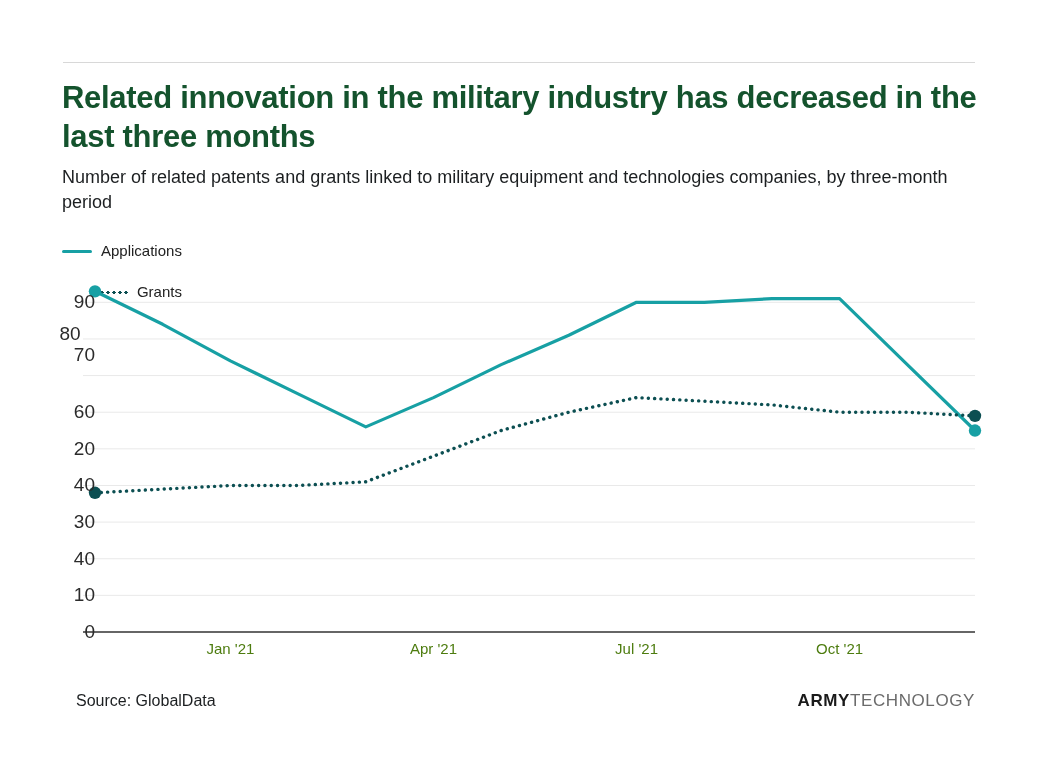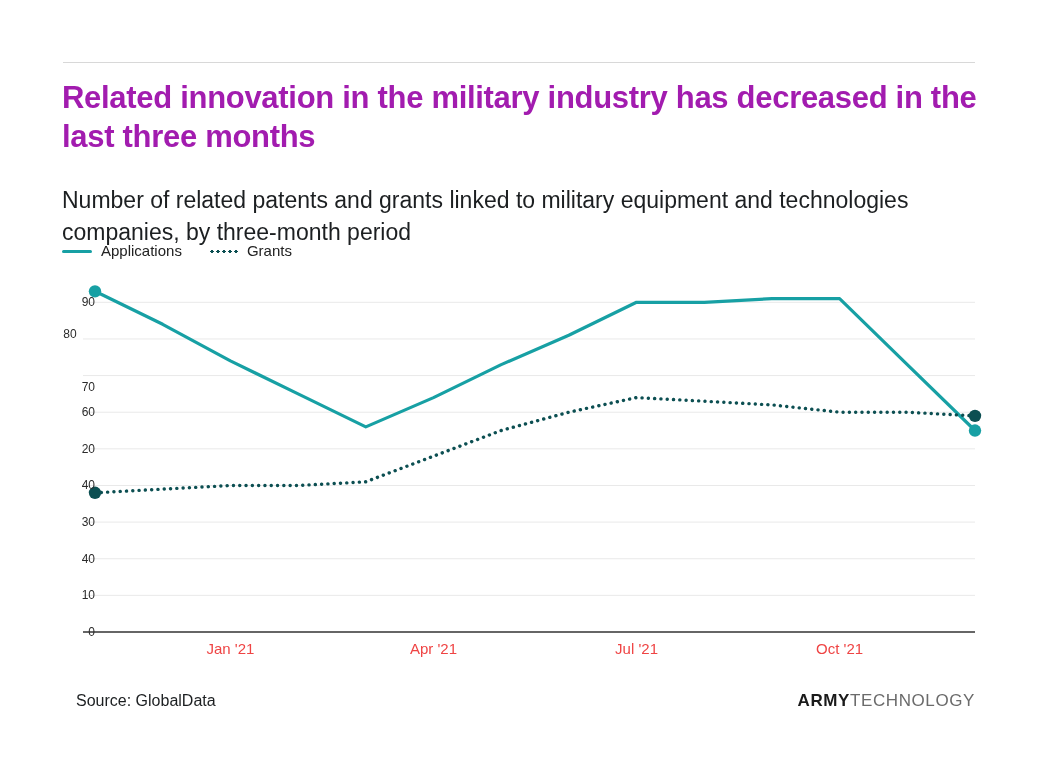--- a/index.html
+++ b/index.html
@@ -9,53 +9,52 @@
     color:#1a1a1a;overflow:hidden;position:relative;
   }
   .page{position:absolute;inset:0;}
   .top-rule{
     position:absolute;left:63px;top:62px;width:912px;height:1px;
     background:#d8d8d8;
   }
   .title{
     position:absolute;left:62px;top:78px;width:915px;
     font-size:31px;font-weight:700;line-height:1.26;
-    letter-spacing:-0.3px;color:#a21caf;
+    letter-spacing:-0.3px;color:#14532d;
   }
   .subtitle{
     position:absolute;left:62px;top:165px;width:900px;
-    font-size:23px;font-weight:400;line-height:1.38;
+    font-size:18px;font-weight:400;line-height:1.38;
     color:#1c1f21;
-    margin-top:20px;
   }
   .legend{
     position:absolute;left:62px;top:243px;
-    display:flex;align-items:flex-end;gap:26px;
+    display:flex;align-items:flex-end;gap:26px;flex-direction:column;
   }
   .legend-item{display:flex;align-items:center;gap:9px;}
   .legend-swatch{display:block;width:30px;height:10px;position:relative;}
   .legend-swatch.solid::before{
     content:"";position:absolute;left:0;top:4px;width:30px;height:3px;
     background:#17A0A4;border-radius:2px;
   }
   .legend-swatch.dotted::before{
     content:"";position:absolute;left:1px;top:4px;width:29px;height:3px;
     background-image:radial-gradient(circle, #0C4F52 1.6px, rgba(0,0,0,0) 1.7px);
     background-size:6px 3px;background-repeat:repeat-x;
     background-position:0 center;
   }
   .legend-label{font-size:15px;color:#222;line-height:1;}
 
   .chart-wrap{position:absolute;left:0;top:0;width:1038px;height:778px;}
   .ytick{
     position:absolute;width:50px;text-align:right;left:45px;
-    font-size:12px;color:#2b2b2b;transform:translateY(-50%);
+    font-size:19px;color:#2b2b2b;transform:translateY(-50%);
   }
   .xtick{
-    position:absolute;top:640px;font-size:15px;color:#ef4444;
+    position:absolute;top:640px;font-size:15px;color:#4d7c0f;
     transform:translateX(-50%);white-space:nowrap;
   }
   .source{
     position:absolute;left:63px;top:692px;font-size:16px;color:#1c1f21;margin-left:13px;
   }
   .logo{
     position:absolute;right:63px;top:691px;font-size:17px;
     letter-spacing:0.6px;color:#4a4a4a;white-space:nowrap;
   }
   .logo b{color:#1a1a1a;font-weight:700;margin-top:20px;}
@@ -109,21 +108,21 @@
         </g>
     </svg>
     <div id="yticks">
         <div class="ytick" style="top: 632px;">0</div>
         <div class="ytick" style="top: 595.368px;">10</div>
         <div class="ytick" style="top: 558.737px;">40</div>
         <div class="ytick" style="top: 522.105px;">30</div>
         <div class="ytick" style="top: 485.474px;">40</div>
         <div class="ytick" style="top: 448.842px;">20</div>
         <div class="ytick" style="top: 412.211px;">60</div>
-        <div class="ytick" style="top: 387px;">70</div>
+        <div class="ytick" style="top: 355px;">70</div>
         <div class="ytick" style="top: 334px; text-align: center;">80</div>
         <div class="ytick" style="top: 302.316px;">90</div>
       </div>
     <div id="xticks">
         <div class="xtick" style="left: 230.385px;">Jan '21</div>
         <div class="xtick" style="left: 433.462px;">Apr '21</div>
         <div class="xtick" style="left: 636.538px;">Jul '21</div>
         <div class="xtick" style="left: 839.615px;">Oct '21</div>
       </div>
   </div>

